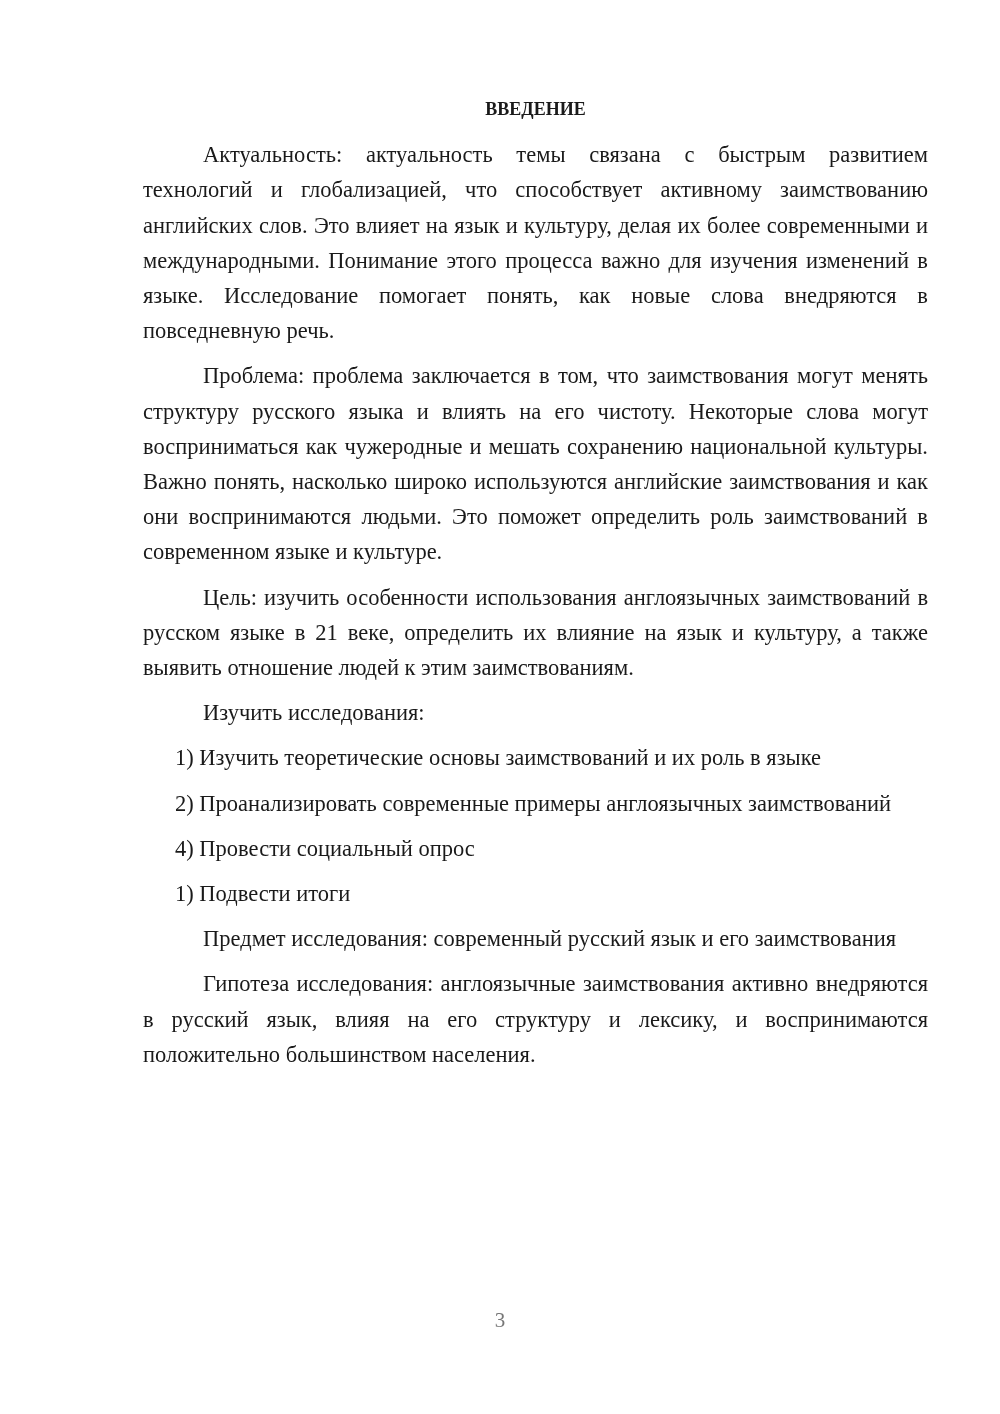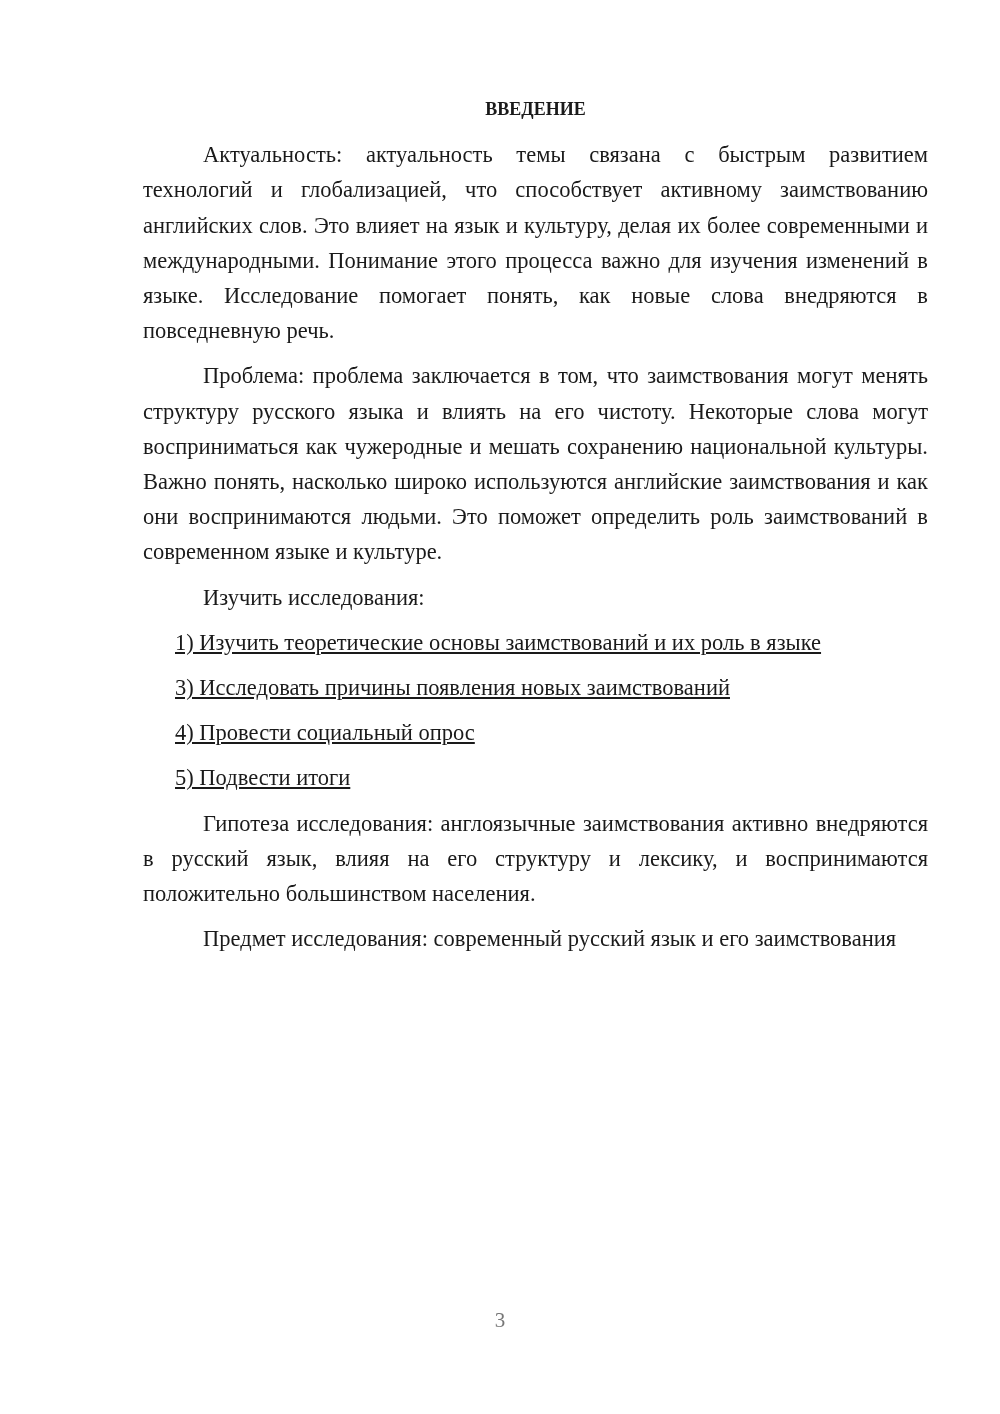--- a/index.html
+++ b/index.html
@@ -9,38 +9,39 @@
     font-family: "Liberation Serif", "DejaVu Serif", serif;
     font-size: 22.5px; line-height: 35.2px; color: #1a1a1a;
   }
   .title {
     text-align: center; font-weight: bold; margin: 0 0 10px 0;
     font-size: 18px;
   }
   p { margin: 0 0 10px 0; text-align: justify; }
   p.ind { text-indent: 60px; }
   p.item { text-indent: 32px; text-align: justify; }
-  p.item.noj { text-align: left; text-decoration: underline; }
+  p.item.noj { text-align: left; }
   .pagenum {
     position: absolute; left: 0; width: 1000px; top: 1308px;
     text-align: center; font-family: "Liberation Serif", "DejaVu Serif", serif;
     font-size: 21px; color: #777777;
   }
 </style>
 </head>
 <body>
 
 <div class="page">
   <div class="title">ВВЕДЕНИЕ</div>
   <p class="ind">Актуальность: актуальность темы связана с быстрым развитием технологий и глобализацией, что способствует активному заимствованию английских слов. Это влияет на язык и культуру, делая их более современными и международными. Понимание этого процесса важно для изучения изменений в языке. Исследование помогает понять, как новые слова внедряются в повседневную речь.</p>
   <p class="ind">Проблема: проблема заключается в том, что заимствования могут менять структуру русского языка и влиять на его чистоту. Некоторые слова могут восприниматься как чужеродные и мешать сохранению национальной культуры. Важно понять, насколько широко используются английские заимствования и как они воспринимаются людьми. Это поможет определить роль заимствований в современном языке и культуре.</p>
+  <p class="ind">Цель: изучить особенности использования англоязычных заимствований в русском языке в 21 веке, определить их влияние на язык и культуру, а также выявить отношение людей к этим заимствованиям.</p>
   <p class="ind">Изучить исследования:</p>
   <div>
     <p class="item noj">1) Изучить теоретические основы заимствований и их роль в языке</p>
-    <p class="item noj">3) Исследовать причины появления новых заимствований</p>
+    <p class="item">2) Проанализировать современные примеры англоязычных заимствований</p>
     <p class="item noj">4) Провести социальный опрос</p>
-    <p class="item noj">5) Подвести итоги</p>
+    <p class="item noj">1) Подвести итоги</p>
   </div>
+  <p class="ind">Предмет исследования: современный русский язык и его заимствования</p>
   <p class="ind">Гипотеза исследования: англоязычные заимствования активно внедряются в русский язык, влияя на его структуру и лексику, и воспринимаются положительно большинством населения.</p>
-  <p class="ind">Предмет исследования: современный русский язык и его заимствования</p>
 </div>
 
 <div class="pagenum">3</div>
 
 </body></html>

